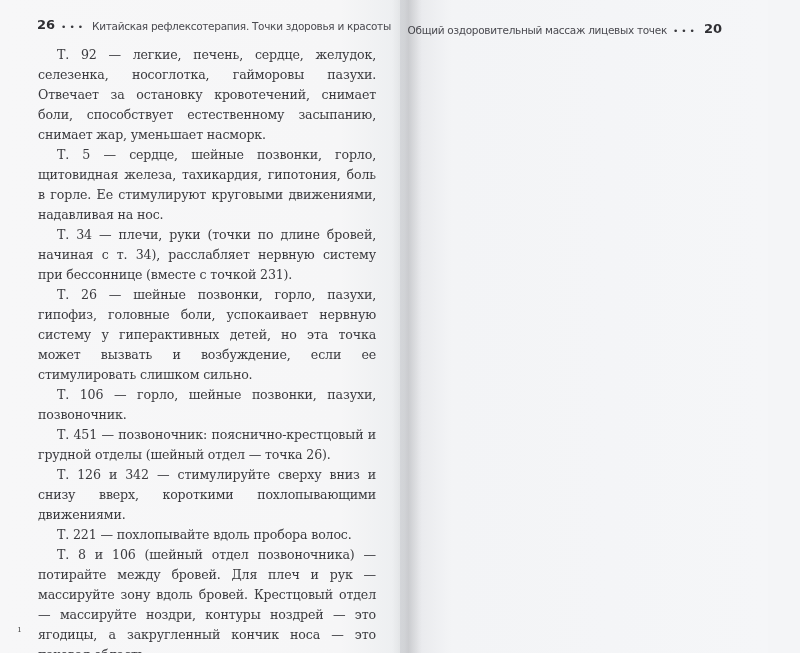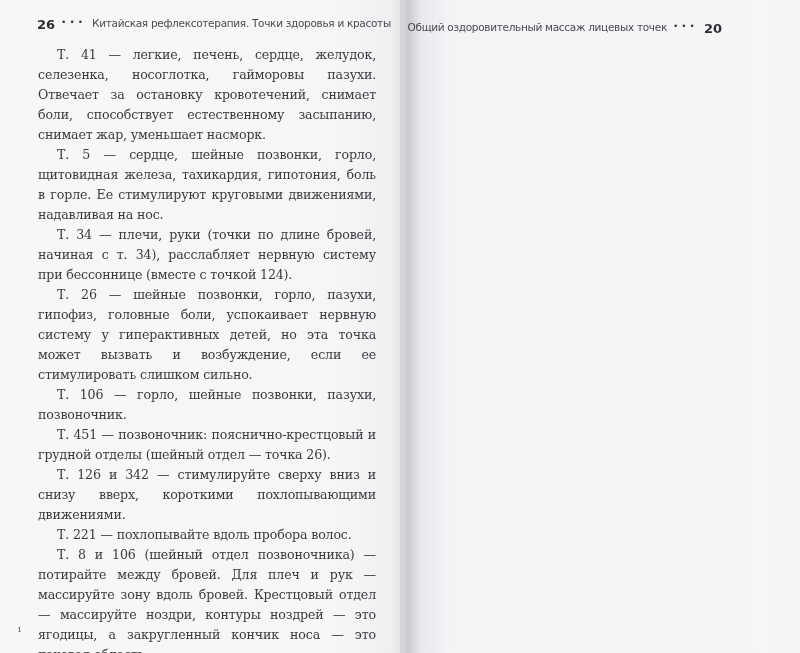--- a/index.html
+++ b/index.html
@@ -17,21 +17,21 @@
     background: linear-gradient(to right, #f7f7f8 0%, #f6f6f7 85%, #eceef0 100%);
   }
   .page-right {
     left: 400px; width: 368px;
     background: linear-gradient(to right, #dcdee2 0%, #e9eaed 5%, #f3f4f6 14%, #f5f6f8 100%);
   }
   .gutter-shadow {
     position: absolute; left: 392px; top: 0; width: 30px; height: 653px;
     background: linear-gradient(to right, rgba(0,0,0,0) 0%, rgba(0,0,0,0.06) 40%, rgba(0,0,0,0.1) 55%, rgba(0,0,0,0) 100%);
   }
-  .header { position: absolute; top: 17px; display: flex; align-items: flex-start; white-space: nowrap; }
+  .header { position: absolute; top: 17px; display: flex; align-items: flex-end; white-space: nowrap; }
   .header-left { left: 37px; }
   .header-right { right: 46px; top: 21px; }
   .page-num { font-family: "DejaVu Sans", sans-serif; font-weight: bold; font-size: 13px; color: #2f2f33; }
   .dots { font-size: 9px; letter-spacing: 3px; color: #3a3a3e; margin: 0 6px; font-family: "DejaVu Sans", sans-serif; }
   .running-title { font-family: "DejaVu Sans", sans-serif; font-size: 10.5px; color: #4a4a50; letter-spacing: -0.3px; }
   .text-block { position: absolute; font-size: 12.6px; line-height: 20px; text-align: justify; letter-spacing: -0.15px; }
   .text-left { left: 38px; top: 45px; width: 338px; }
   .para { margin: 0; text-indent: 19px; }
   .page-mark { position: absolute; left: 18px; top: 624px; font-size: 9px; color: #555; }
 </style>
@@ -40,23 +40,23 @@
 
 <div class="spread">
 
   <div class="page page-left">
     <div class="header header-left">
       <span class="page-num">26</span>
       <span class="dots">•••</span>
       <span class="running-title">Китайская рефлексотерапия. Точки здоровья и красоты</span>
     </div>
     <div class="text-block text-left">
-      <p class="para">Т. 41 — легкие, печень, сердце, желудок, селезенка, носоглотка, гайморовы пазухи. Отвечает за остановку кровотечений, снимает боли, способствует естественному засыпанию, снимает жар, уменьшает насморк.</p>
+      <p class="para">Т. 92 — легкие, печень, сердце, желудок, селезенка, носоглотка, гайморовы пазухи. Отвечает за остановку кровотечений, снимает боли, способствует естественному засыпанию, снимает жар, уменьшает насморк.</p>
       <p class="para">Т. 5 — сердце, шейные позвонки, горло, щитовидная железа, тахикардия, гипотония, боль в горле. Ее стимулируют круговыми движениями, надавливая на нос.</p>
-      <p class="para">Т. 34 — плечи, руки (точки по длине бровей, начиная с т. 34), расслабляет нервную систему при бессоннице (вместе с точкой 124).</p>
+      <p class="para">Т. 34 — плечи, руки (точки по длине бровей, начиная с т. 34), расслабляет нервную систему при бессоннице (вместе с точкой 231).</p>
       <p class="para">Т. 26 — шейные позвонки, горло, пазухи, гипофиз, головные боли, успокаивает нервную систему у гиперактивных детей, но эта точка может вызвать и возбуждение, если ее стимулировать слишком сильно.</p>
       <p class="para">Т. 106 — горло, шейные позвонки, пазухи, позвоночник.</p>
       <p class="para">Т. 451 — позвоночник: пояснично-крестцовый и грудной отделы (шейный отдел — точка 26).</p>
       <p class="para">Т. 126 и 342 — стимулируйте сверху вниз и снизу вверх, короткими похлопывающими движениями.</p>
       <p class="para">Т. 221 — похлопывайте вдоль пробора волос.</p>
       <p class="para">Т. 8 и 106 (шейный отдел позвоночника) — потирайте между бровей. Для плеч и рук — массируйте зону вдоль бровей. Крестцовый отдел — массируйте ноздри, контуры ноздрей — это ягодицы, а закругленный кончик носа — это паховая область.</p>
 
     </div>
     <span class="page-mark">ı</span>
   </div>

